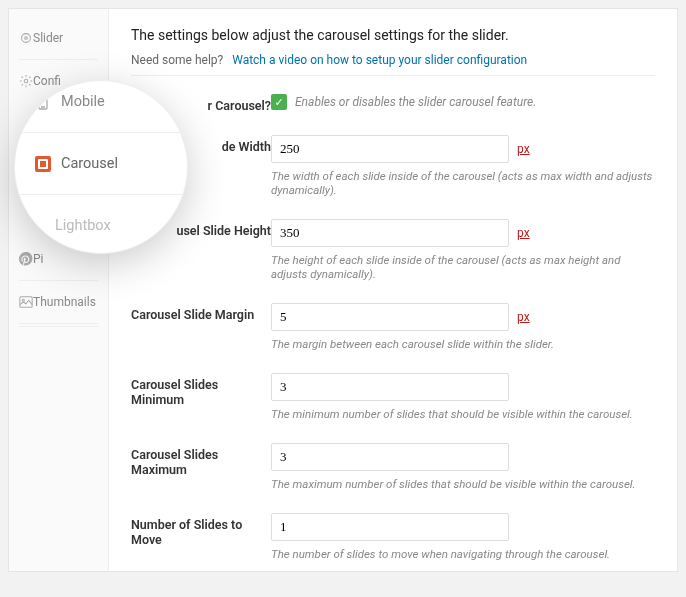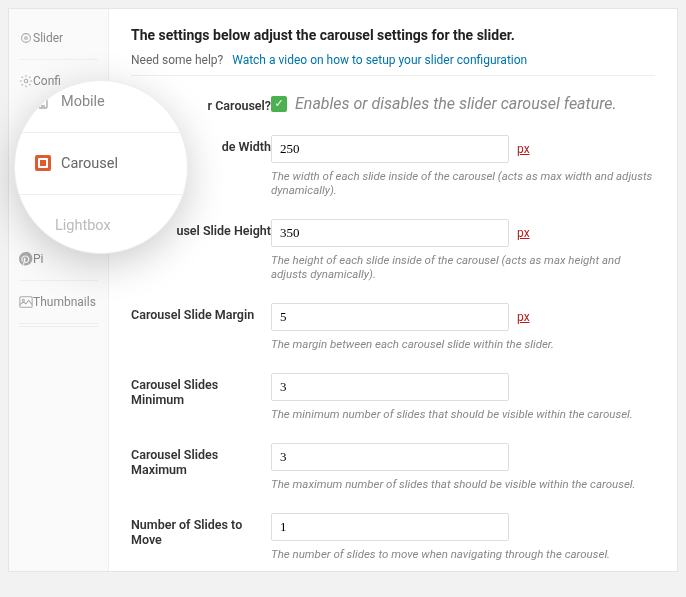--- a/index.html
+++ b/index.html
@@ -40,21 +40,21 @@
       margin: 2px 10px;
     }
     .sidebar-icon { width: 14px; height: 14px; display: inline-block; color: #aaa; }
     .main {
       flex: 1;
       padding: 18px 22px;
       overflow: hidden;
     }
     .heading {
       font-size: 14px;
-      font-weight: bold;
+      font-weight: normal;
       color: #222;
       margin-bottom: 10px;
     }
     .help-row {
       font-size: 12px;
       color: #666;
       margin-bottom: 8px;
     }
     .help-row a { color: #0073aa; text-decoration: none; }
     .divider { border: none; border-top: 1px solid #eee; margin-bottom: 18px; }
@@ -91,41 +91,41 @@
       width: 16px; height: 16px;
       background: #4caf50;
       border-radius: 2px;
       display: inline-flex;
       align-items: center;
       justify-content: center;
       color: #fff;
       font-size: 11px;
     }
     .unit { font-size: 12px; color: #b91c1c; text-decoration: underline; }
-    .check-label { font-size: 16px; color: #888; font-style: italic; }
+    .check-label { font-size: 12px; color: #888; font-style: italic; }
 
     
     .magnifier {
       position: absolute;
       left: 14px;
       top: 80px;
       width: 174px;
       height: 174px;
       border-radius: 50%;
       background: #fff;
       box-shadow: 0 10px 40px rgba(0,0,0,0.2);
       overflow: hidden;
       border: 1px solid #eee;
     }
     .mag-item {
       padding: 22px 20px;
       font-size: 14.5px;
       color: #888;
       display: flex;
-      align-items: flex-start;
+      align-items: flex-end;
       gap: 10px;
       border-bottom: 1px solid #eee;
     }
     .mag-item.active { color: #666; }
     .mag-icon { width: 16px; height: 16px; display: inline-block; }
     .mag-icon.carousel-ic { background: #e05a2f; border-radius: 2px; position: relative; }
     .mag-icon.carousel-ic::before { content: ""; position: absolute; inset: 3px; background: #fff; border-radius: 1px; }
     .mag-icon.carousel-ic::after { content: ""; position: absolute; left: 5px; top: 5px; width: 6px; height: 6px; background: #e05a2f; }
     .mag-top { margin-top: -10px; }
   </style>

